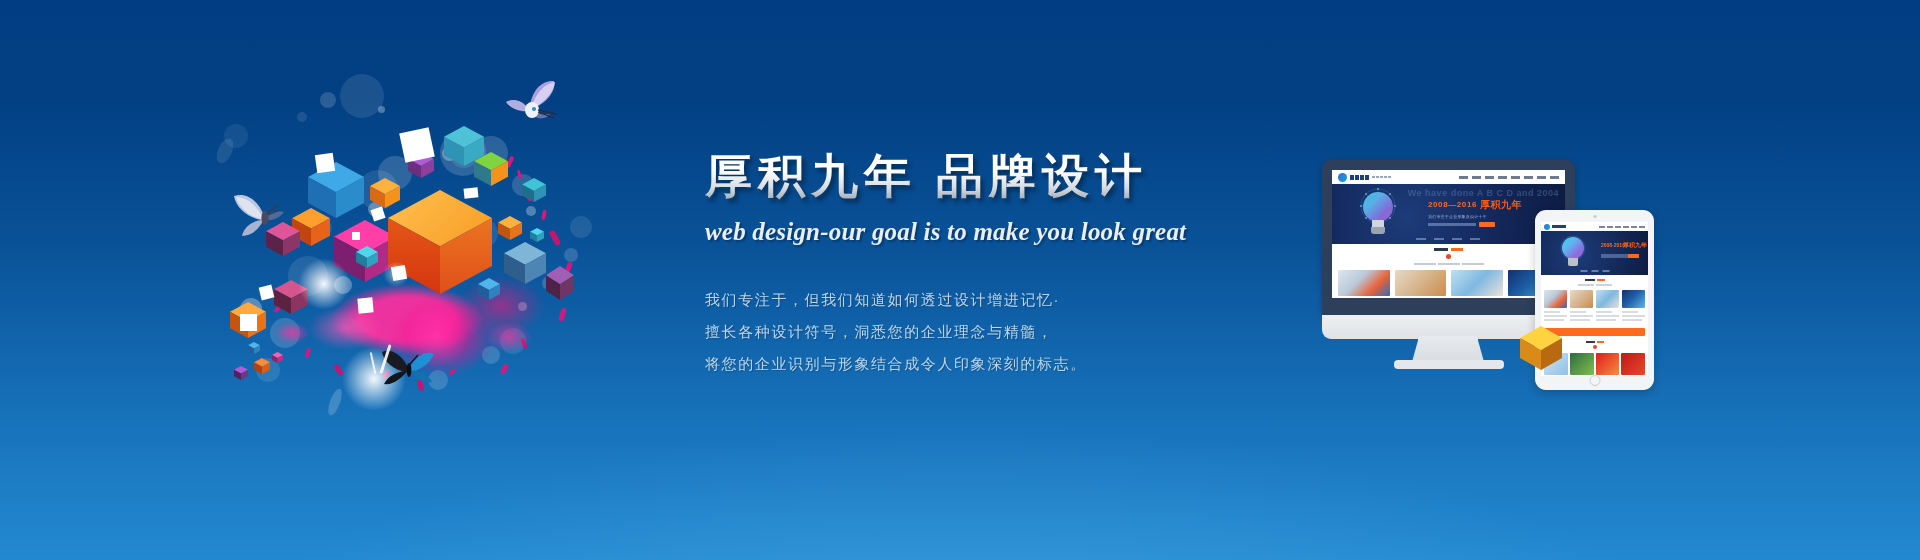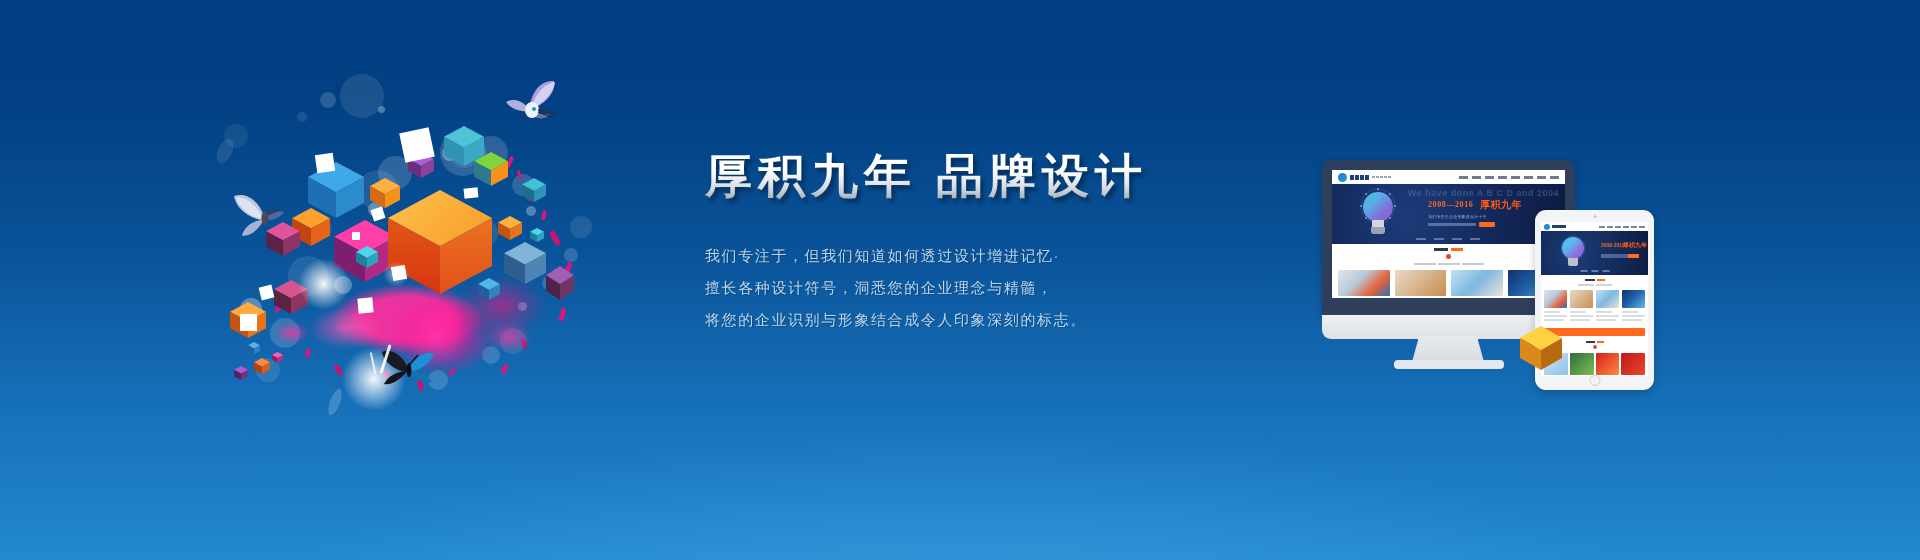--- a/index.html
+++ b/index.html
@@ -114,21 +114,21 @@
   .bulb-glass{
     position:absolute;left:7px;top:0;width:30px;height:30px;border-radius:50%;
     background:linear-gradient(135deg,#3fd0e8 0%,#5fb7f0 35%,#8a6fe0 70%,#b05cd8 100%);
     opacity:.92;
   }
   .bulb-neck{position:absolute;left:16px;top:28px;width:12px;height:8px;background:#cfd6de;border-radius:1px;}
   .bulb-base{position:absolute;left:15px;top:35px;width:14px;height:7px;background:#9aa4b0;border-radius:0 0 3px 3px;}
   .bulb-net{position:absolute;left:0;top:-4px;width:44px;height:40px;opacity:.75;}
   .hero-yr{
     position:absolute;left:96px;top:16px;font-size:8px;font-weight:700;letter-spacing:.6px;
-    color:#ff6a1e;white-space:nowrap;font-family:Liberation Serif, serif;
+    color:#ff6a1e;white-space:nowrap;
   }
   .hero-cn{
     position:absolute;left:148px;top:14px;font-size:10px;font-weight:700;letter-spacing:.5px;
     color:#ff5a12;white-space:nowrap;
   }
   .hero-sub{position:absolute;left:96px;top:30px;font-size:4px;color:#9fb6dc;white-space:nowrap;letter-spacing:.2px;}
   .hero-line{position:absolute;left:96px;top:38px;display:flex;align-items:center;gap:3px;}
   .hero-line i{display:block;width:48px;height:3px;background:rgba(160,190,235,.45);}
   .hero-btn{display:block;width:16px;height:5px;background:#ff6a1e;border-radius:1px;}
   .hero-dots{position:absolute;left:84px;bottom:4px;display:flex;gap:8px;}
@@ -435,20 +435,21 @@
     <div class="art-layer">
       <div class="shape" style="left:172px;top:274px;width:3px;height:30px;background:#fff;transform:rotate(18deg);border-radius:2px;opacity:.9;"></div>
       <div class="shape" style="left:160px;top:282px;width:2px;height:22px;background:#fff;transform:rotate(-12deg);border-radius:2px;opacity:.8;"></div>
       <div class="shape" style="left:118px;top:318px;width:10px;height:28px;background:rgba(255,255,255,.18);border-radius:50%;transform:rotate(20deg);"></div>
       <div class="shape" style="left:6px;top:68px;width:14px;height:26px;background:rgba(255,255,255,.10);border-radius:50% 50% 50% 50%;transform:rotate(24deg);"></div>
     </div>
   </div>
 
   <div class="copy">
     <h1 class="headline">厚积九年 品牌设计</h1>
+    <div class="subhead">web design-our goal is to make you look great</div>
     <div class="para">
       <p>我们专注于，但我们知道如何透过设计增进记忆·</p>
       <p>擅长各种设计符号，洞悉您的企业理念与精髓，</p>
       <p>将您的企业识别与形象结合成令人印象深刻的标志。</p>
     </div>
   </div>
 
   <div class="devices">
 
     <div class="monitor">

